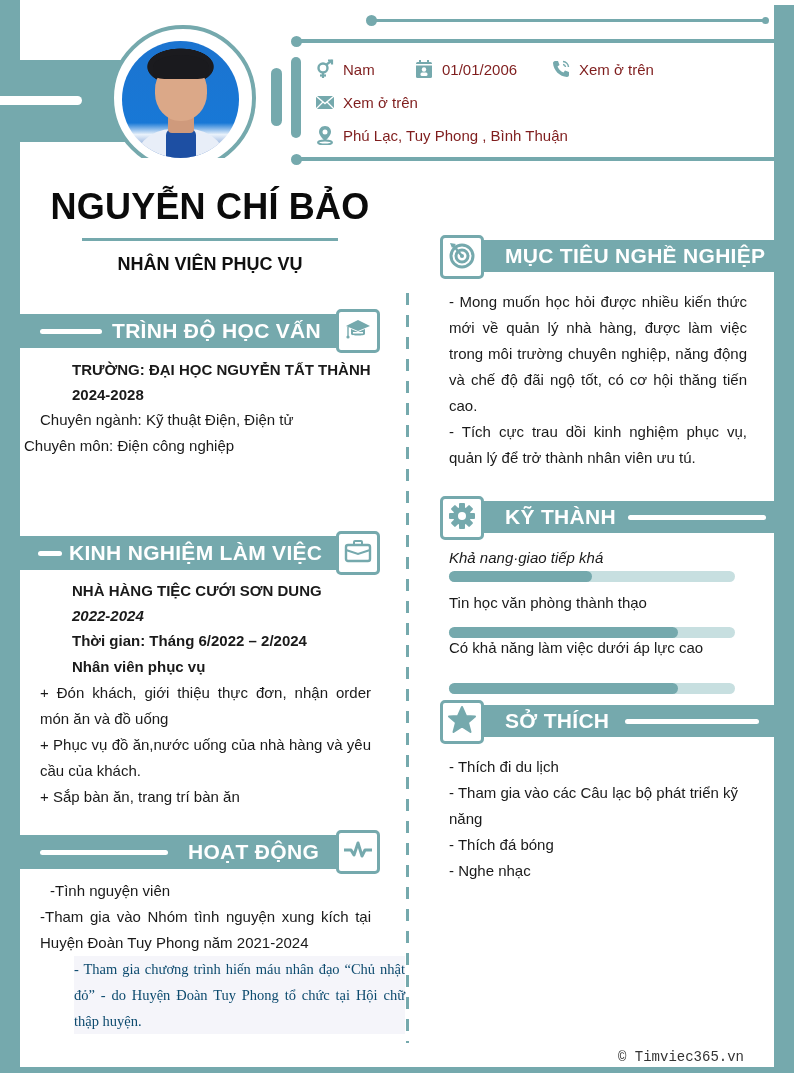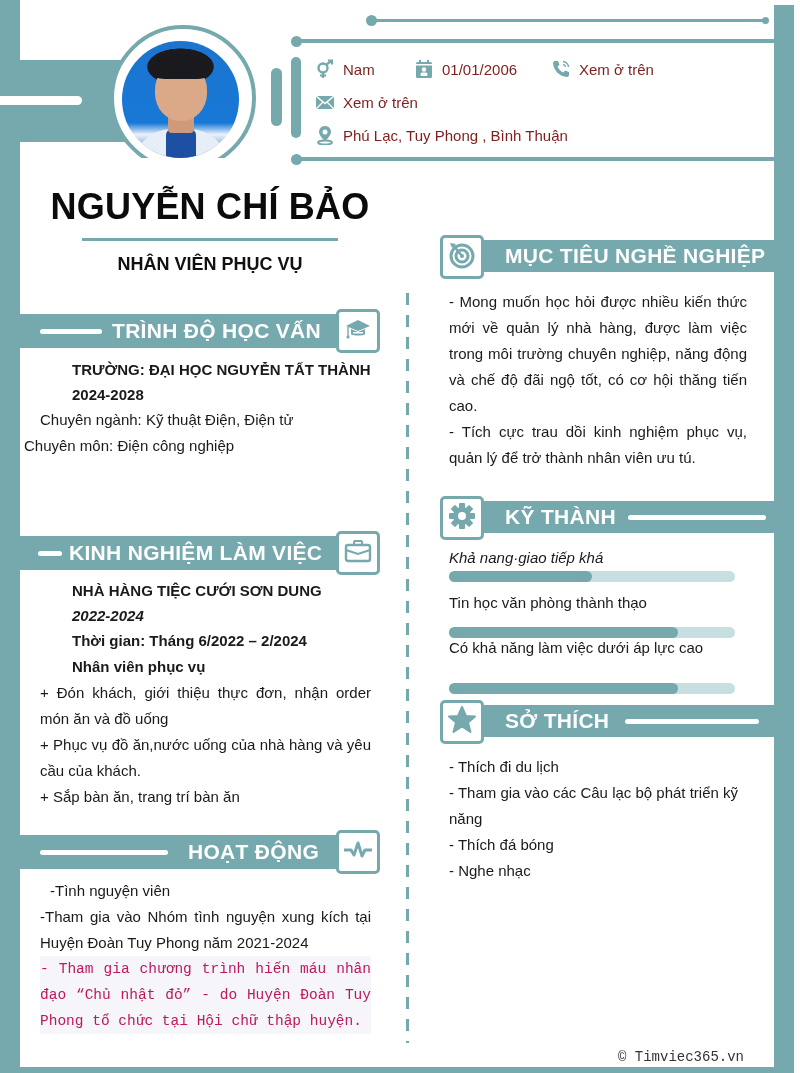--- a/index.html
+++ b/index.html
@@ -56,21 +56,21 @@
   .sec-left .title { color: #fff; font-weight: bold; font-size: 21px; letter-spacing: 0.3px; }
   .sec-left .wline { height: 5px; background: #fff; border-radius: 3px; }
   .icon-box { width: 44px; height: 44px; border: 3px solid #75a9ad; border-radius: 5px; background: #fff; display: flex; align-items: center; justify-content: center; }
 
   .sec-right { height: 32px; background: #75a9ad; display: flex; align-items: center; }
   .sec-right .title { color: #fff; font-weight: bold; font-size: 21px; letter-spacing: 0.3px; }
 
   .text { font-size: 15px; line-height: 26px; color: #1a1a1a; }
   .justify { text-align: justify; }
   .bold { font-weight: bold; margin-left: 32px; }
-  .muted { color: #be185d; background: #f5f5fa; font-family: Liberation Mono, monospace; font-size: 14.5px; }
+  .muted { color: #0c4a6e; background: #f5f5fa; font-family: Liberation Serif, serif; font-size: 14.5px; margin-left: 34px; }
 
   .skill-label { font-size: 15px; color: #1a1a1a; }
   .bar-track { height: 11px; border-radius: 6px; background: #c7dfe0; position: relative; }
   .bar-fill { position: absolute; left: 0; top: 0; height: 11px; border-radius: 6px; background: #75a9ad; }
 
   .footer { left: 618px; top: 1049px; font-family: "Liberation Mono", monospace; font-size: 14px; color: #333; }
 </style>
 </head>
 <body>
 

